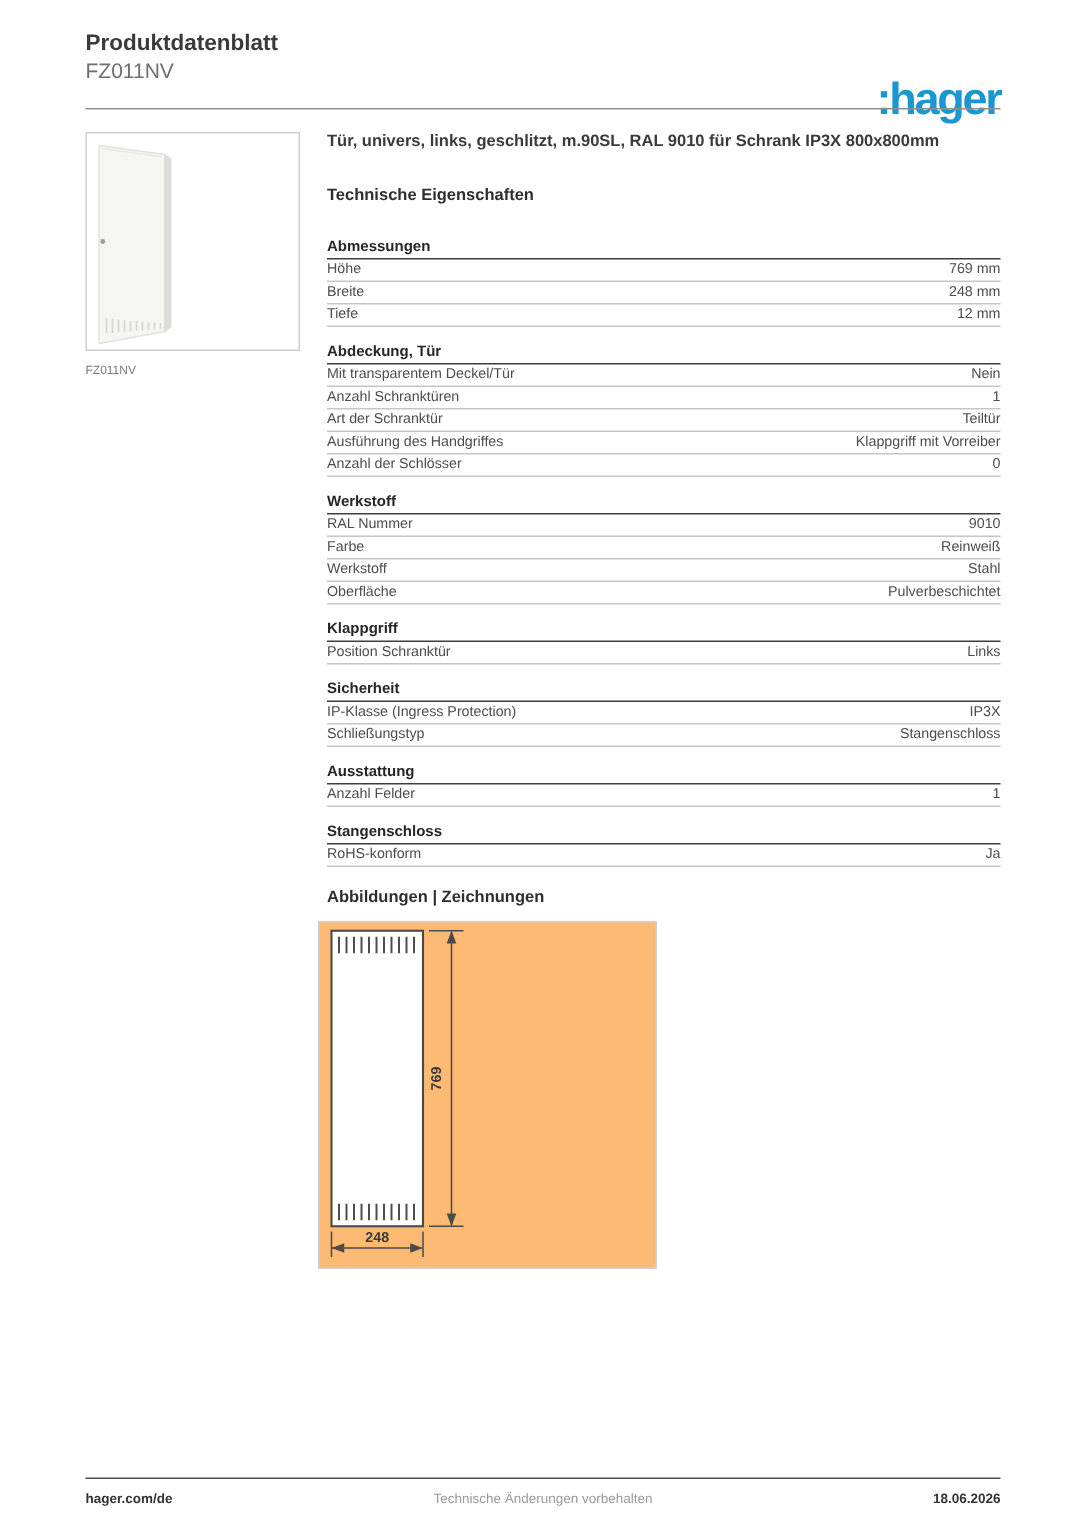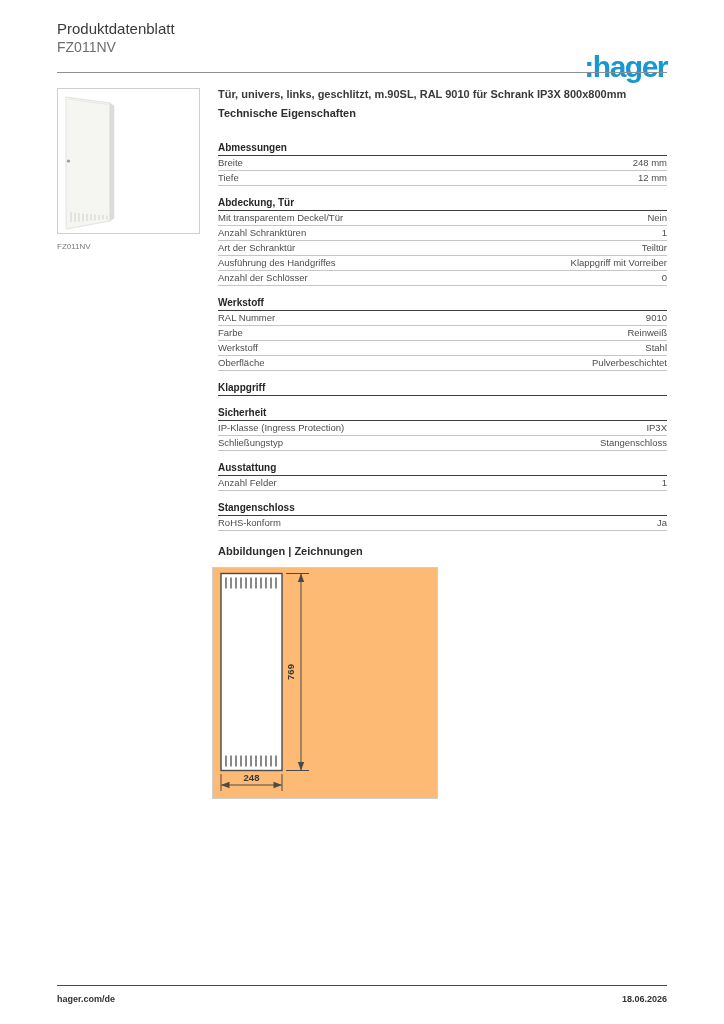--- a/index.html
+++ b/index.html
@@ -2,33 +2,33 @@
 <html><head>
 <meta charset="utf-8">
 <style>
   * { margin:0; padding:0; box-sizing:border-box; }
   html,body { background:#fff; }
   body { font-family:"Liberation Sans", sans-serif; color:#3c3c3c; }
   .page { position:relative; width:724px; height:1024px; background:#fff; overflow:hidden; }
 
   
   .hdr { position:absolute; left:57px; right:57px; top:20px; display:flex; justify-content:space-between; align-items:flex-start; }
-  .hdr-title { font-size:15px; font-weight:normal; color:#3a3a3a; line-height:18px; }
+  .hdr-title { font-size:15px; font-weight:bold; color:#3a3a3a; line-height:18px; }
   .hdr-sub { font-size:14px; color:#6e6e6e; line-height:18px; }
   .logo { font-size:30px; font-weight:bold; color:#1798d3; letter-spacing:-1.5px; line-height:32px;margin-top:31px; }
   .hdr-rule { position:absolute; left:57px; right:57px; top:72px; border-top:1px solid #8f8f8f; }
 
   
   .main { position:absolute; left:57px; right:57px; top:88px; display:flex; gap:18px; }
   .leftcol { width:143px; flex:0 0 143px; }
   .photo-box { width:143px; height:146px; border:1px solid #cfcfcf; background:#fff; }
   .photo-caption { margin-top:8px; font-size:8px; color:#7a7a7a; }
   .rightcol { flex:1; min-width:0; }
 
-  .prod-title { font-size:11px; font-weight:bold; color:#3a3a3a; line-height:13px; margin-bottom:6px; }
+  .prod-title { font-size:11px; font-weight:bold; color:#3a3a3a; line-height:13px; margin-bottom:23px; }
   .specs-heading { font-size:11px; font-weight:bold; color:#2e2e2e; line-height:13px; margin-bottom:19px; }
 
   .section { margin-bottom:8px; }
   .section-title { font-size:10px; font-weight:bold; color:#262626; line-height:11px; padding:3px 0 2px; border-bottom:1.5px solid #3e3e3e; }
   .row { display:flex; justify-content:space-between; align-items:baseline; font-size:9.5px; color:#4d4d4d; line-height:10px; padding:2px 0; border-bottom:1px solid #c6c6c6; }
   .row .lbl { text-align:left; }
   .row .val { text-align:right; white-space:nowrap; }
 
   .draw-heading { font-size:11px; font-weight:bold; color:#2e2e2e; line-height:13px; margin-top:14px; margin-bottom:9px; }
   .draw-box { width:226px; height:232px; border:1px solid #cfcfcf; margin-left:-6px; background:#fdba74; }
@@ -79,20 +79,24 @@
       <div class="photo-caption">FZ011NV</div>
     </div>
 
     <div class="rightcol">
       <div class="prod-title">Tür, univers, links, geschlitzt, m.90SL, RAL 9010 für Schrank IP3X 800x800mm</div>
       <div class="specs-heading">Technische Eigenschaften</div>
 
       <div class="section">
         <div class="section-title">Abmessungen</div>
         <div class="row">
+            <span class="lbl">Höhe</span>
+            <span class="val">769 mm</span>
+          </div>
+        <div class="row">
             <span class="lbl">Breite</span>
             <span class="val">248 mm</span>
           </div>
         <div class="row">
             <span class="lbl">Tiefe</span>
             <span class="val">12 mm</span>
           </div>
       </div>
 
       <div class="section">
@@ -134,20 +138,24 @@
             <span class="val">Stahl</span>
           </div>
         <div class="row">
             <span class="lbl">Oberfläche</span>
             <span class="val">Pulverbeschichtet</span>
           </div>
       </div>
 
       <div class="section">
         <div class="section-title">Klappgriff</div>
+        <div class="row">
+            <span class="lbl">Position Schranktür</span>
+            <span class="val">Links</span>
+          </div>
       </div>
 
       <div class="section">
         <div class="section-title">Sicherheit</div>
         <div class="row">
             <span class="lbl">IP-Klasse (Ingress Protection)</span>
             <span class="val">IP3X</span>
           </div>
         <div class="row">
             <span class="lbl">Schließungstyp</span>
@@ -223,17 +231,18 @@
           <polygon points="8,217 16.5,213.8 16.5,220.2" fill="#4a4a4a"></polygon>
           <polygon points="69,217 60.5,213.8 60.5,220.2" fill="#4a4a4a"></polygon>
           <text x="38.5" y="213" font-size="9.5" font-weight="600" fill="#3a3a3a" text-anchor="middle">248</text>
         </svg>
       </div>
 
     </div>
   </div>
 
   <div class="footer">
+    <span class="f-center">Technische Änderungen vorbehalten</span>
     <span class="f-left">hager.com/de</span>
     <span class="f-right">18.06.2026</span>
   </div>
 
 </div>
 
 </body></html>

